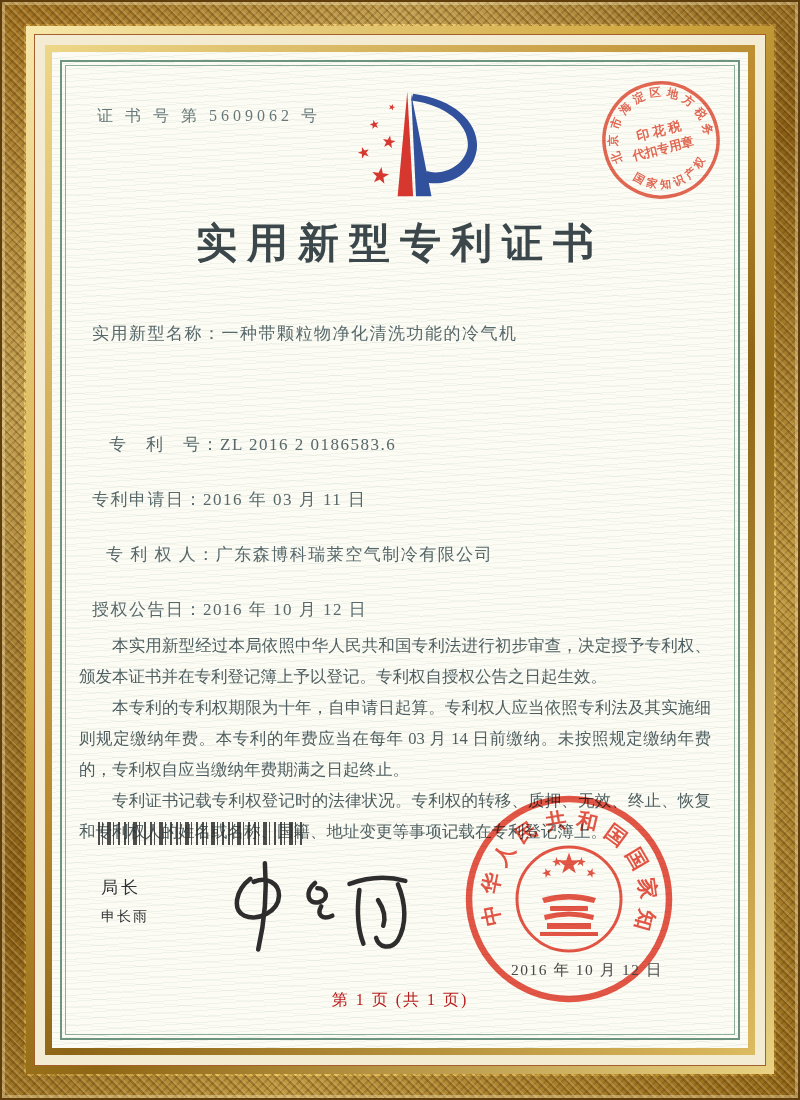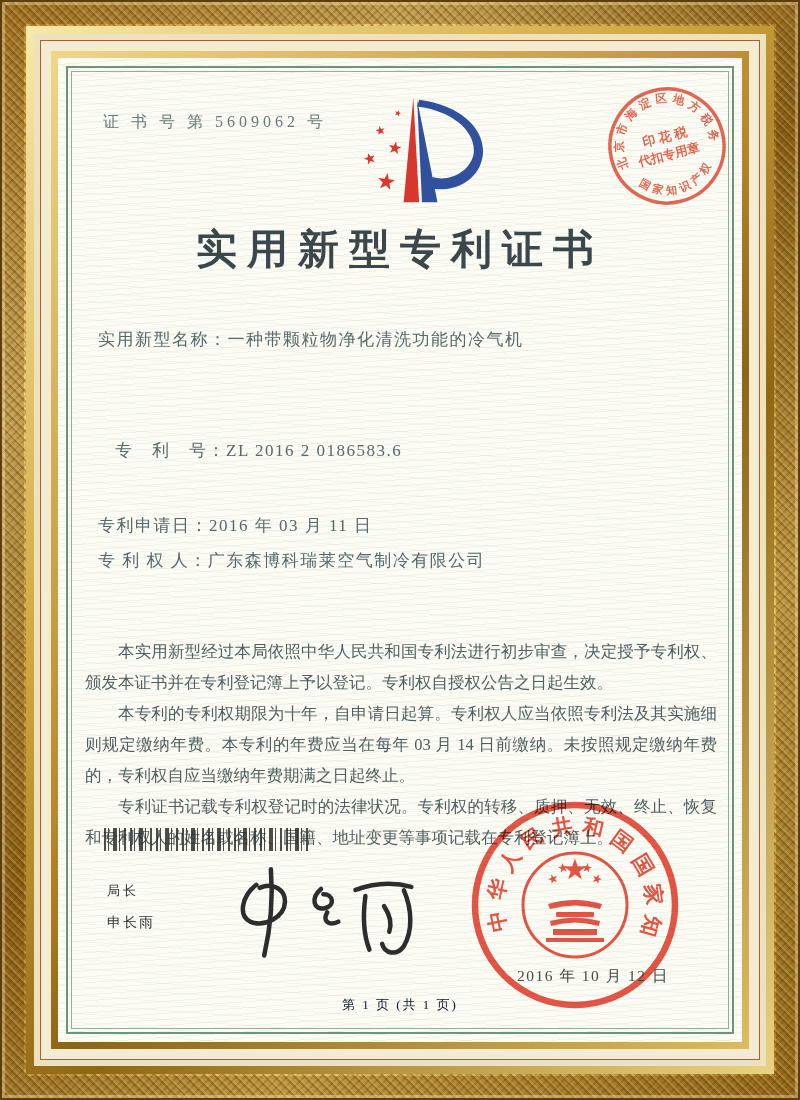--- a/index.html
+++ b/index.html
@@ -7,61 +7,61 @@
 
   
   .frame{position:absolute;inset:0;box-sizing:border-box;padding:26px;
     background:
       repeating-linear-gradient(45deg, rgba(96,58,8,.30) 0 2px, rgba(255,232,160,.28) 2px 4px, rgba(0,0,0,0) 4px 7px),
       repeating-linear-gradient(-45deg, rgba(96,58,8,.22) 0 2px, rgba(0,0,0,0) 2px 6px),
       linear-gradient(135deg,#b98527,#ecc96c 22%,#9c6d18 48%,#e5bd55 72%,#a97a1d);
     box-shadow: inset 0 0 0 2px #5e3c0c, inset 0 0 0 5px rgba(255,244,200,.35), inset 0 0 0 24px rgba(80,48,6,.25);}
   .bevel{height:100%;box-sizing:border-box;padding:8px;
     background:linear-gradient(135deg,#f7e8ab,#d1a83f 35%,#8f6614 62%,#ead384);}
-  .mat{height:100%;box-sizing:border-box;padding:6px;background:#eee2bd;}
+  .mat{height:100%;box-sizing:border-box;padding:0;background:#eee2bd;}
   .mat-inner{height:100%;box-sizing:border-box;padding:10px;border:1px solid #a55f2e;background:#f3ecd2;}
   .gold-strip{height:100%;box-sizing:border-box;padding:7px;
     background:linear-gradient(135deg,#eed788,#b9892c 45%,#8d6516 60%,#ddbb60);}
 
   
   .paper{position:relative;height:100%;box-sizing:border-box;background:#fdfcf4;overflow:hidden;}
   .paper::before{content:"";position:absolute;inset:0;
     background:
       repeating-linear-gradient(176deg, rgba(120,160,135,.10) 0 1px, rgba(0,0,0,0) 1px 6px),
       repeating-linear-gradient(184deg, rgba(120,160,135,.07) 0 1px, rgba(0,0,0,0) 1px 9px);}
   .green-border-outer{position:absolute;inset:8px;border:2px solid #6d947e;pointer-events:none;}
   .green-border-inner{position:absolute;inset:13px;border:1px solid #8fae9a;pointer-events:none;}
 
   .abs{position:absolute;}
   .cert-number{left:45px;top:54px;font-size:16px;letter-spacing:4px;color:#67787a;}
   .logo-box{left:272px;top:34px;width:155px;height:116px;}
   .title{left:0;top:164px;width:100%;text-align:center;font-size:41px;font-weight:bold;
     letter-spacing:10px;color:#3b474b;}
   .field{left:40px;width:600px;font-size:17px;color:#57686b;letter-spacing:1.5px;white-space:nowrap;}
-  .f0{top:270px;} .f1{top:326px;} .f2{top:381px;margin-left:17px;} .f3{top:436px;margin-top:20px;} .f4{top:491px;} .f5{top:546px;}
+  .f0{top:270px;} .f1{top:326px;} .f2{top:381px;margin-left:17px;} .f3{top:436px;} .f4{top:491px;margin-left:14px;} .f5{top:546px;}
   .body-text{left:27px;top:578px;width:632px;color:#4f5f61;font-size:16.5px;line-height:31px;
     text-align:justify;}
   .body-text p{margin:0;text-indent:2em;}
   .barcode{left:46px;top:770px;width:208px;height:23px;opacity:.85;
     background:repeating-linear-gradient(90deg,
       #2e2e2e 0 2px, rgba(0,0,0,0) 2px 4px,
       #2e2e2e 4px 5px, rgba(0,0,0,0) 5px 9px,
       #2e2e2e 9px 13px, rgba(0,0,0,0) 13px 15px,
       #2e2e2e 15px 16px, rgba(0,0,0,0) 16px 20px,
       #2e2e2e 20px 22px, rgba(0,0,0,0) 22px 26px);}
-  .signer-title{left:49px;top:824px;font-size:13px;letter-spacing:3px;color:#2f3335;
+  .signer-title{left:49px;top:824px;font-size:17px;letter-spacing:3px;color:#2f3335;
     font-family:"Liberation Sans","DejaVu Sans",sans-serif;}
   .signer-name{left:49px;top:856px;font-size:14px;letter-spacing:2px;color:#2f3335;
     font-family:"Liberation Sans","DejaVu Sans",sans-serif;}
   .signature-box{left:167px;top:800px;width:215px;height:102px;transform:rotate(-2deg);}
   .main-seal-box{left:412px;top:742px;width:210px;height:210px;opacity:.87;mix-blend-mode:multiply;}
   .issue-date{left:420px;top:908px;width:230px;text-align:center;font-size:15.5px;
     letter-spacing:1.5px;color:#474747;}
-  .page-footer{left:0;top:938px;width:100%;text-align:center;font-size:13px;
-    letter-spacing:2px;color:#0f172a;}
+  .page-footer{left:0;top:938px;width:100%;text-align:center;font-size:16px;
+    letter-spacing:2px;color:#b91c1c;}
   .tax-stamp-box{left:544px;top:23px;width:130px;height:130px;opacity:.9;mix-blend-mode:multiply;
     transform:rotate(-14deg);}
   .hidden-defs{position:absolute;width:0;height:0;overflow:hidden;}
 </style>
 </head>
 <body>
 
 <svg class="hidden-defs" aria-hidden="true">
   <defs>
     <path id="star" d="M0,-10 L2.35,-3.24 L9.51,-3.09 L3.8,1.24 L5.88,8.09 L0,4 L-5.88,8.09 L-3.8,1.24 L-9.51,-3.09 L-2.35,-3.24 Z"></path>
@@ -94,20 +94,21 @@
                 <path fill="#31519c" d="M92,8 C140,14 164,44 157,70 C151,95 122,105 103,99 L106,88 C122,93 143,84 148,66 C153,44 130,20 90,15 Z"></path>
               </svg>
             </div>
 
             <div class="abs title">实用新型专利证书</div>
 
             <div class="abs field f0"><span>实用新型名称：</span><span>一种带颗粒物净化清洗功能的冷气机</span></div>
             <div class="abs field f2"><span>专　利　号：</span><span>ZL 2016 2 0186583.6</span></div>
             <div class="abs field f3"><span>专利申请日：</span><span>2016 年 03 月 11 日</span></div>
             <div class="abs field f4"><span>专 利 权 人：</span><span>广东森博科瑞莱空气制冷有限公司</span></div>
+            <div class="abs field f5"><span>授权公告日：</span><span>2016 年 10 月 12 日</span></div>
 
             <div class="abs body-text">
               <p>本实用新型经过本局依照中华人民共和国专利法进行初步审查，决定授予专利权、颁发本证书并在专利登记簿上予以登记。专利权自授权公告之日起生效。</p>
               <p>本专利的专利权期限为十年，自申请日起算。专利权人应当依照专利法及其实施细则规定缴纳年费。本专利的年费应当在每年 03 月 14 日前缴纳。未按照规定缴纳年费的，专利权自应当缴纳年费期满之日起终止。</p>
               <p>专利证书记载专利权登记时的法律状况。专利权的转移、质押、无效、终止、恢复和专利权人的姓名或名称、国籍、地址变更等事项记载在专利登记簿上。</p>
             </div>
 
             <div class="abs barcode"></div>
 
             <div class="abs signer-title">局长</div>

